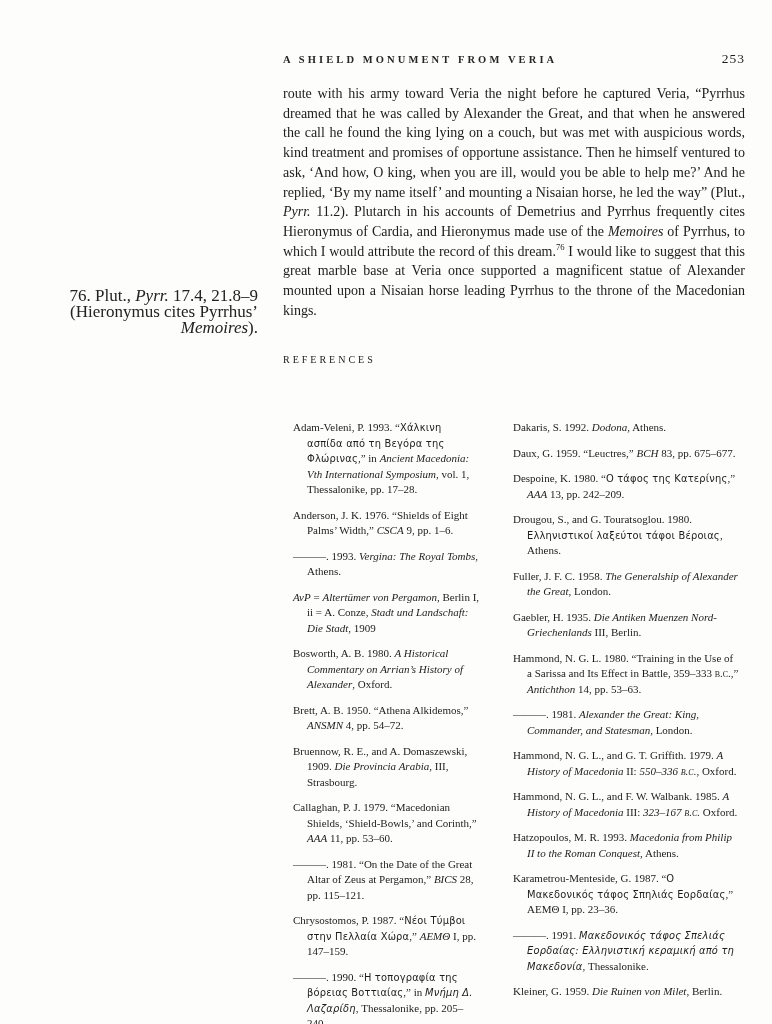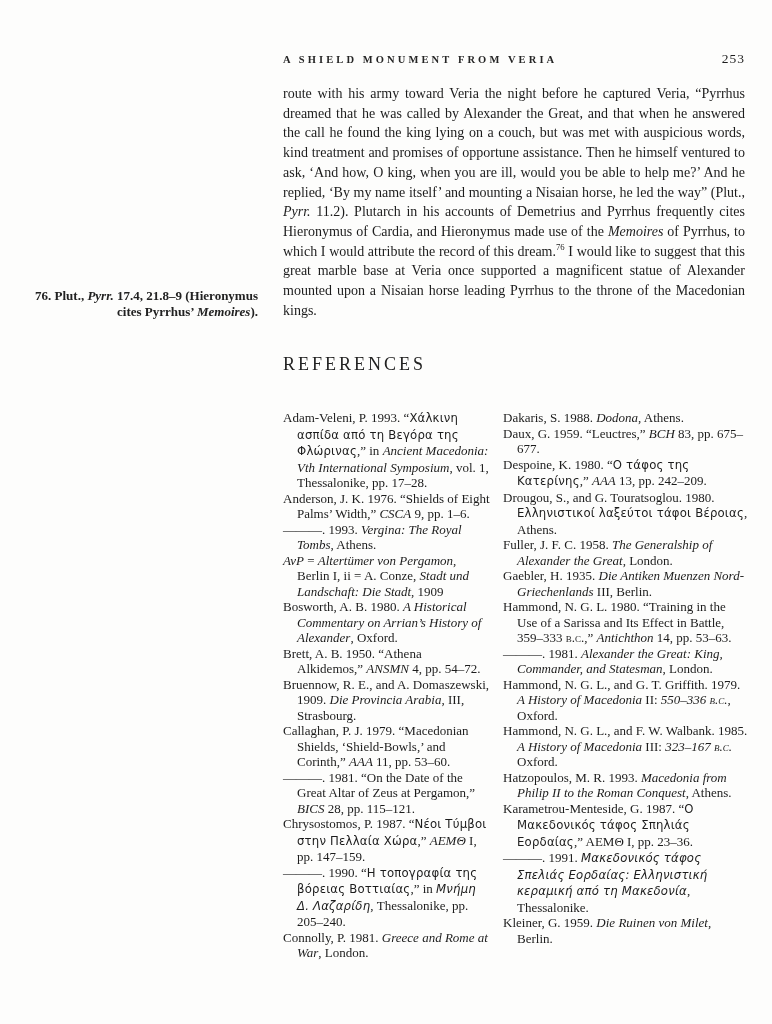--- a/index.html
+++ b/index.html
@@ -26,37 +26,37 @@
   
   .body-text{
     position:absolute;left:283px;top:84px;width:462px;
     font-size:14px;line-height:19.7px;text-align:justify;
   }
   .body-paragraph{margin:0;}
 
   
   .margin-note{
     position:absolute;left:26px;top:288px;width:232px;
-    font-size:13px;line-height:16px;text-align:right;color:#222;font-weight:bold;
+    font-size:17px;line-height:16px;text-align:right;color:#222;
   }
 
   
   .references-heading{
     position:absolute;left:283px;top:354px;margin:0;
-    font-size:18px;font-weight:500;letter-spacing:3px;color:#222;
+    font-size:10px;font-weight:500;letter-spacing:3px;color:#222;
   }
   .references{
     position:absolute;left:283px;top:410px;width:466px;
     display:flex;
   }
   .ref-col{width:207px;}
   .ref-col.right{width:246px;margin-left:13px;}
   .ref-entry{
-    margin:0;
-    font-size:13px;line-height:15.5px;
+    margin:10px;
+    font-size:11px;line-height:15.5px;
     padding-left:14px;text-indent:-14px;
     text-align:left;
   }
 
   .it{font-style:italic;}
   .gk{font-family:"DejaVu Sans", sans-serif;font-size:0.9em;letter-spacing:0.2px;}
   .sc{font-variant:small-caps;}
   sup{font-size:0.62em;vertical-align:super;line-height:0;}
 </style>
 </head>
@@ -86,21 +86,21 @@
         <p class="ref-entry"><span>Bosworth, A. B. 1980. </span><span class="it">A Historical Commentary on Arrian’s History of Alexander</span><span>, Oxford.</span></p>
         <p class="ref-entry"><span>Brett, A. B. 1950. “Athena Alkidemos,” </span><span class="it">ANSMN</span><span> 4, pp. 54–72.</span></p>
         <p class="ref-entry"><span>Bruennow, R. E., and A. Domaszewski, 1909. </span><span class="it">Die Provincia Arabia</span><span>, III, Strasbourg.</span></p>
         <p class="ref-entry"><span>Callaghan, P. J. 1979. “Macedonian Shields, ‘Shield-Bowls,’ and Corinth,” </span><span class="it">AAA</span><span> 11, pp. 53–60.</span></p>
         <p class="ref-entry"><span>———. 1981. “On the Date of the Great Altar of Zeus at Pergamon,” </span><span class="it">BICS</span><span> 28, pp. 115–121.</span></p>
         <p class="ref-entry"><span>Chrysostomos, P. 1987. “</span><span class="gk">Νέοι Τύμβοι στην Πελλαία Χώρα</span><span>,” </span><span class="it">ΑΕΜΘ</span><span> I, pp. 147–159.</span></p>
         <p class="ref-entry"><span>———. 1990. “</span><span class="gk">Η τοπογραφία της βόρειας Βοττιαίας</span><span>,” in </span><span class="it gk">Μνήμη Δ. Λαζαρίδη</span><span>, Thessalonike, pp. 205–240.</span></p>
         <p class="ref-entry"><span>Connolly, P. 1981. </span><span class="it">Greece and Rome at War</span><span>, London.</span></p>
       </div>
     <div class="ref-col right">
-        <p class="ref-entry"><span>Dakaris, S. 1988. </span><span class="it">Dodona</span><span>, Athens.</span></p>
+        <p class="ref-entry"><span>Dakaris, S. 1992. </span><span class="it">Dodona</span><span>, Athens.</span></p>
         <p class="ref-entry"><span>Daux, G. 1959. “Leuctres,” </span><span class="it">BCH</span><span> 83, pp. 675–677.</span></p>
         <p class="ref-entry"><span>Despoine, K. 1980. “</span><span class="gk">Ο τάφος της Κατερίνης</span><span>,” </span><span class="it">AAA</span><span> 13, pp. 242–209.</span></p>
         <p class="ref-entry"><span>Drougou, S., and G. Touratsoglou. 1980. </span><span class="gk">Ελληνιστικοί λαξεύτοι τάφοι Βέροιας</span><span>, Athens.</span></p>
         <p class="ref-entry"><span>Fuller, J. F. C. 1958. </span><span class="it">The Generalship of Alexander the Great</span><span>, London.</span></p>
         <p class="ref-entry"><span>Gaebler, H. 1935. </span><span class="it">Die Antiken Muenzen Nord-Griechenlands</span><span> III, Berlin.</span></p>
         <p class="ref-entry"><span>Hammond, N. G. L. 1980. “Training in the Use of a Sarissa and Its Effect in Battle, 359–333 </span><span class="sc">b.c.</span><span>,” </span><span class="it">Antichthon</span><span> 14, pp. 53–63.</span></p>
         <p class="ref-entry"><span>———. 1981. </span><span class="it">Alexander the Great: King, Commander, and Statesman</span><span>, London.</span></p>
         <p class="ref-entry"><span>Hammond, N. G. L., and G. T. Griffith. 1979. </span><span class="it">A History of Macedonia</span><span> II: </span><span class="it">550–336 </span><span class="it sc">b.c.</span><span>, Oxford.</span></p>
         <p class="ref-entry"><span>Hammond, N. G. L., and F. W. Walbank. 1985. </span><span class="it">A History of Macedonia</span><span> III: </span><span class="it">323–167 </span><span class="it sc">b.c.</span><span> Oxford.</span></p>
         <p class="ref-entry"><span>Hatzopoulos, M. R. 1993. </span><span class="it">Macedonia from Philip II to the Roman Conquest</span><span>, Athens.</span></p>

